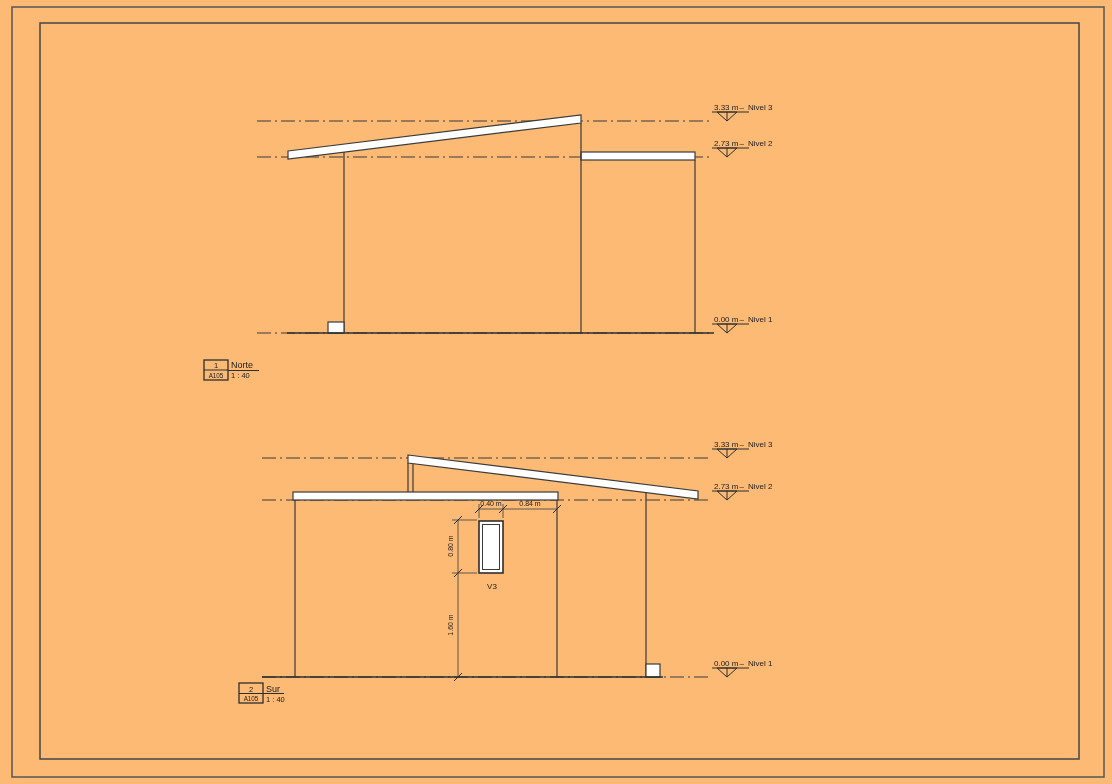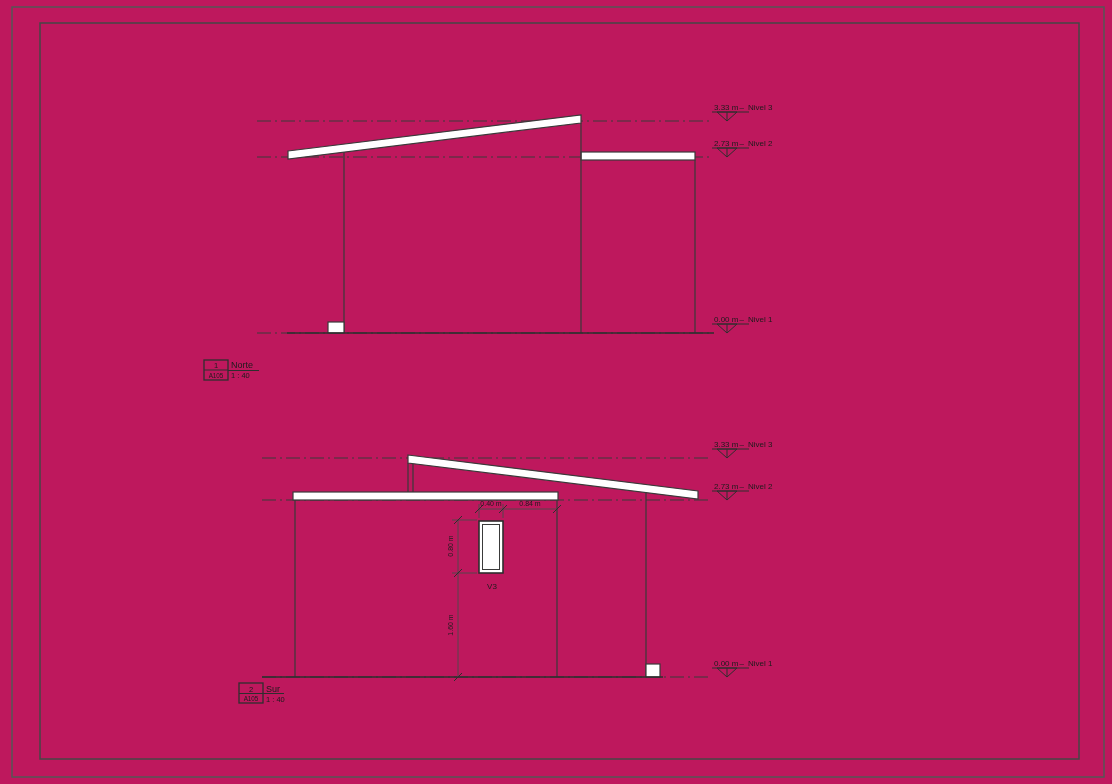--- a/index.html
+++ b/index.html
@@ -1,16 +1,16 @@
 <!DOCTYPE html>
 <html><head>
 <meta charset="utf-8">
 <style>
   html,body{margin:0;padding:0;background:#ffffff;}
-  .page{position:relative;width:1112px;height:784px;background:#be185d;overflow:hidden;}
+  .page{position:relative;width:1112px;height:784px;background:#fdba74;overflow:hidden;}
   svg{position:absolute;left:0;top:0;}
   .t{font-family:"Liberation Sans","DejaVu Sans",sans-serif;fill:#1c1c1c;}
   .lvl{font-size:8px;}
   .dim{font-size:7px;}
   .tag{font-size:8px;}
   .vname{font-size:9px;}
   .vscale{font-size:7.5px;}
   .vnum{font-size:7.5px;}
   .vsheet{font-size:6.3px;}
   .ln{stroke:#3a3a3a;stroke-width:1.2;fill:none;}

